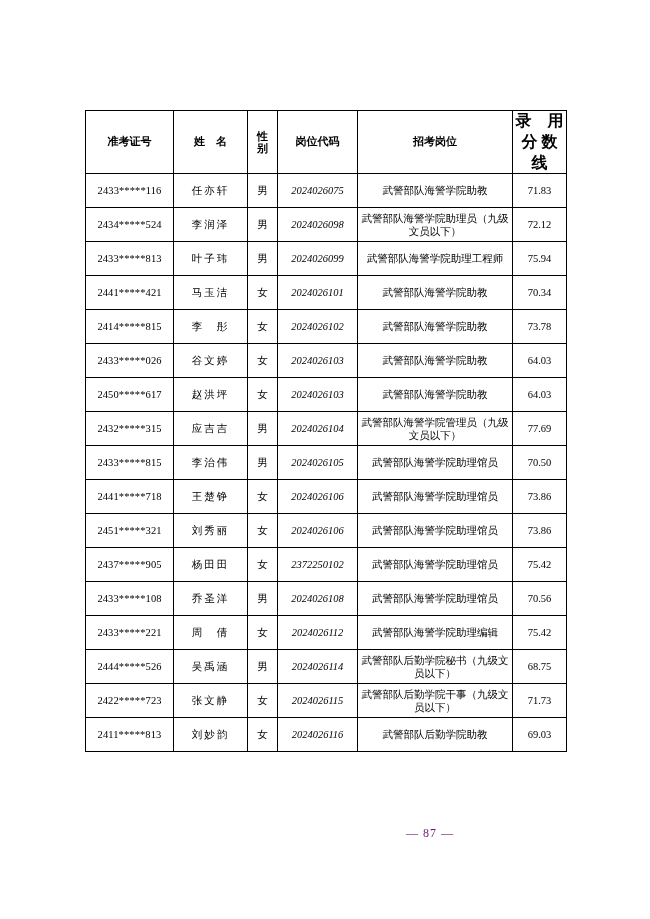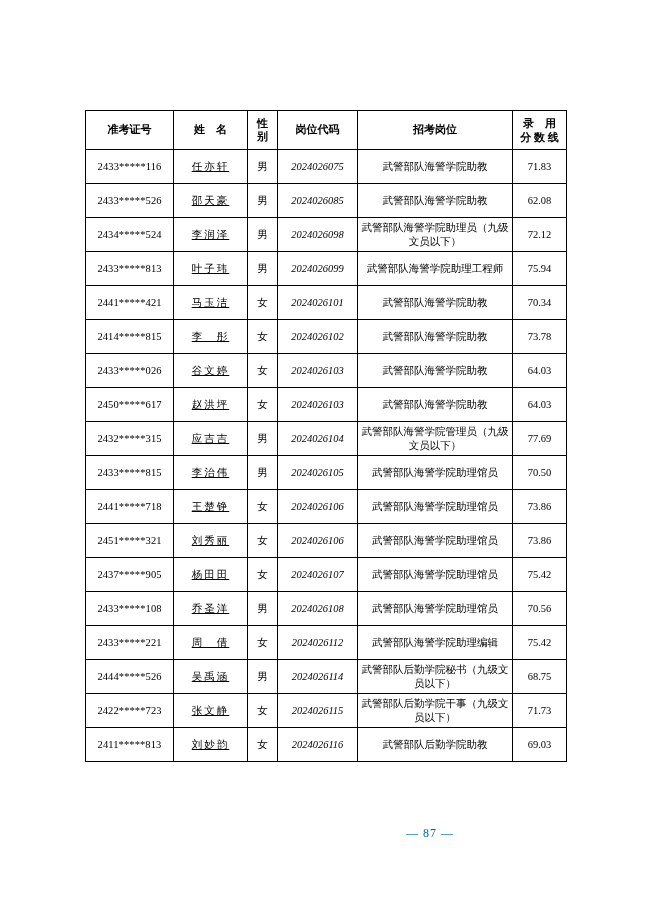--- a/index.html
+++ b/index.html
@@ -56,52 +56,51 @@
   .col-code  { width: 80px; }
   .col-post  { width: 155px; }
   .col-score { width: 54px; }
 
   .hdr-sex {
     font-size: 11px;
     font-weight: bold;
     line-height: 1.15;
   }
   .hdr-two {
-    font-size: 11px;
+    font-size: 16px;
     font-weight: bold;
     line-height: 1.3;
   }
   .cell-id {
     font-family: Liberation Serif, serif;
     font-size: 10.5px;
     letter-spacing: 0.1px;
   }
   .cell-name {
     letter-spacing: 2px;
-    text-decoration: underline;
   }
   .cell-code {
     font-size: 10.5px;
     font-style: italic;
   }
   .cell-post {
     font-size: 10.5px;
     padding: 2px 4px;
     line-height: 1.35;
   }
   .cell-score {
     font-size: 10.5px;
   }
   .page-number {
     position: absolute;
     right: 88px;
     top: 826px;
     font-size: 12px;
     letter-spacing: 1px;
-    color: #0369a1;
+    color: #701a75;
   }
 </style>
 </head>
 <body>
 
 <div class="page">
 
   <div class="table-wrap">
     <table class="score">
       <colgroup>
@@ -131,28 +130,20 @@
       <tbody id="table-body">
           <tr>
             <td class="cell-id">2433*****116</td>
             <td class="cell-name">任亦轩</td>
             <td class="cell-sex">男</td>
             <td class="cell-code">2024026075</td>
             <td class="cell-post">武警部队海警学院助教</td>
             <td class="cell-score">71.83</td>
           </tr>
           <tr>
-            <td class="cell-id">2433*****526</td>
-            <td class="cell-name">邵天豪</td>
-            <td class="cell-sex">男</td>
-            <td class="cell-code">2024026085</td>
-            <td class="cell-post">武警部队海警学院助教</td>
-            <td class="cell-score">62.08</td>
-          </tr>
-          <tr>
             <td class="cell-id">2434*****524</td>
             <td class="cell-name">李润泽</td>
             <td class="cell-sex">男</td>
             <td class="cell-code">2024026098</td>
             <td class="cell-post">武警部队海警学院助理员（九级文员以下）</td>
             <td class="cell-score">72.12</td>
           </tr>
           <tr>
             <td class="cell-id">2433*****813</td>
             <td class="cell-name">叶子玮</td>
@@ -222,21 +213,21 @@
             <td class="cell-name">刘秀丽</td>
             <td class="cell-sex">女</td>
             <td class="cell-code">2024026106</td>
             <td class="cell-post">武警部队海警学院助理馆员</td>
             <td class="cell-score">73.86</td>
           </tr>
           <tr>
             <td class="cell-id">2437*****905</td>
             <td class="cell-name">杨田田</td>
             <td class="cell-sex">女</td>
-            <td class="cell-code">2024026107</td>
+            <td class="cell-code">2372250102</td>
             <td class="cell-post">武警部队海警学院助理馆员</td>
             <td class="cell-score">75.42</td>
           </tr>
           <tr>
             <td class="cell-id">2433*****108</td>
             <td class="cell-name">乔圣洋</td>
             <td class="cell-sex">男</td>
             <td class="cell-code">2024026108</td>
             <td class="cell-post">武警部队海警学院助理馆员</td>
             <td class="cell-score">70.56</td>

